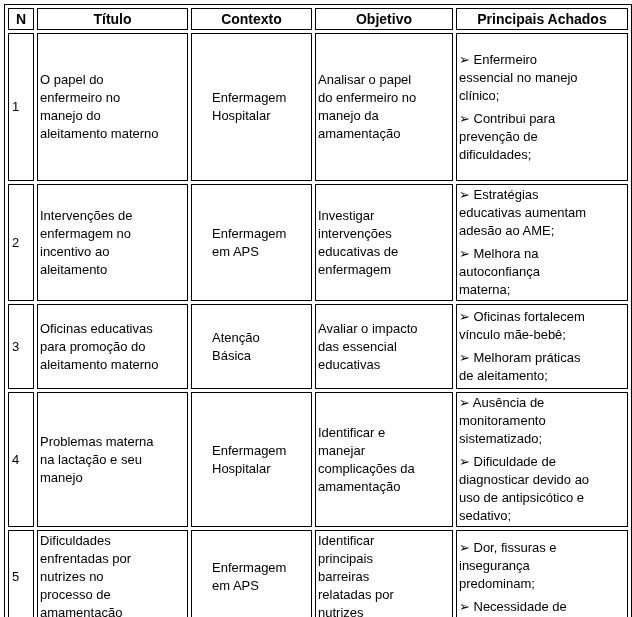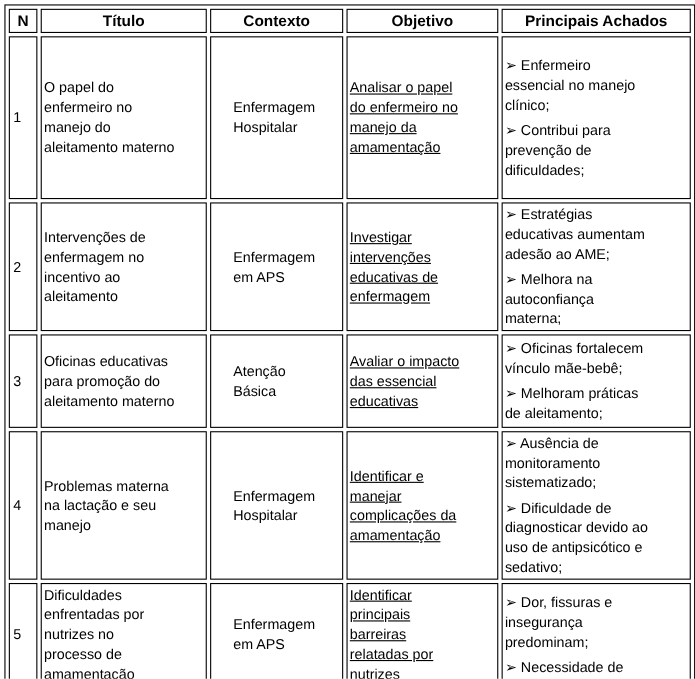--- a/index.html
+++ b/index.html
@@ -45,21 +45,21 @@
     font-size: 14px;
     font-weight: bold;
     text-align: center;
     height: 22px;
     line-height: 16px;
     padding: 1px 1px;
   }
   td.n        { text-align: left; padding: 0 2px 0 3px; }
   td.titulo   { padding: 1px 28px 1px 2px; }
   td.contexto { padding: 1px 24px 1px 20px; }
-  td.objetivo { padding: 1px 31px 1px 2px; text-decoration: underline; }
+  td.objetivo { padding: 1px 31px 1px 2px; }
   td.achados  { padding: 1px 35px 1px 2px; }
   tr.r1 > td { height: 148px; }
   tr.r2 > td { height: 116px; }
   tr.r3 > td { height: 85px; }
   tr.r4 > td { height: 135px; }
   tr.r5 > td { height: 86px; margin-left: 43px; }
   td p { margin: 0; }
   td p + p { margin-top: 5px; }
 </style>
 </head>

